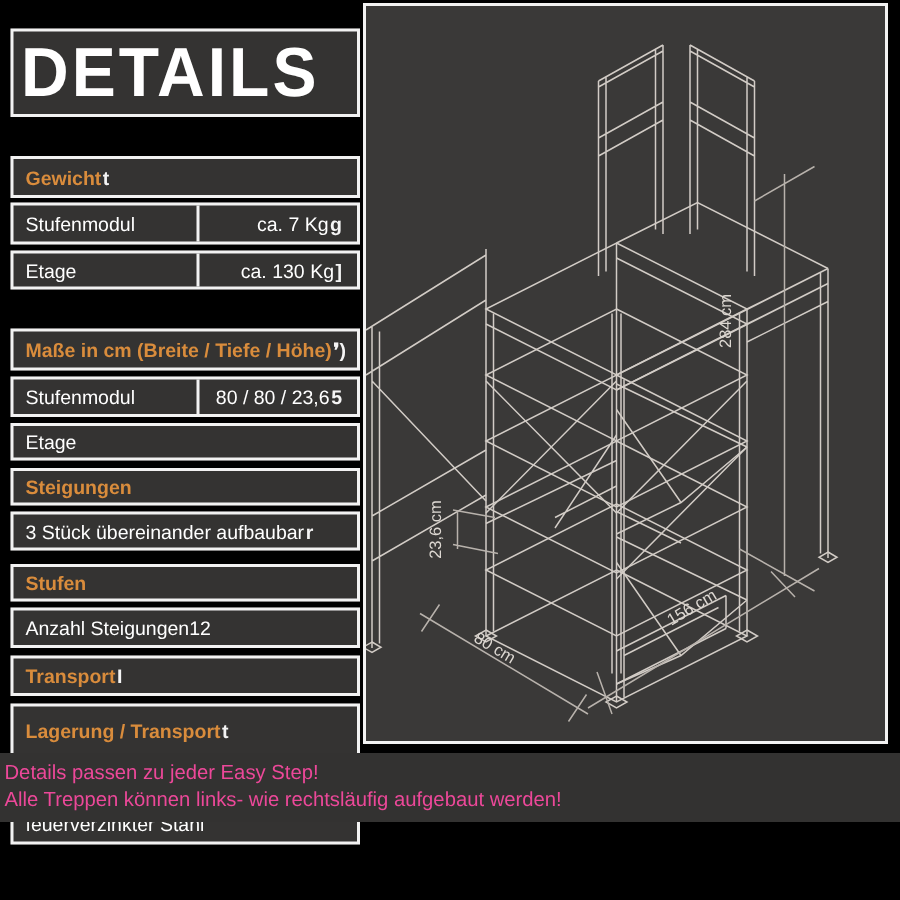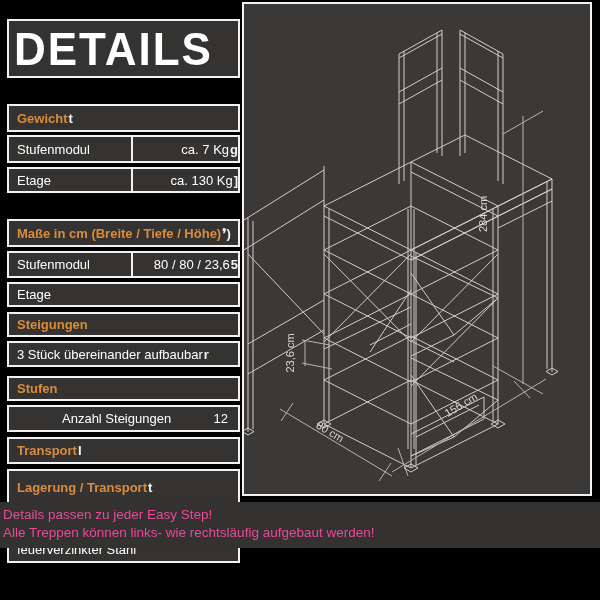--- a/index.html
+++ b/index.html
@@ -13,23 +13,23 @@
   .title-box { height:59px; margin-top:0; display:flex; align-items:center; }
   .title-box .t { font-size:44px; font-weight:600; letter-spacing:2px;
                   color:#fff; padding-left:5px; transform:scaleY(1.05);
                   white-space:nowrap; }
   .hdr { font-size:13px; font-weight:700; color:#d98c3c;
          display:flex; align-items:center; padding:0 0 0 8px; }
   .row { font-size:13px; display:flex; align-items:center; }
   .row .lab { padding-left:8px; }
   .row2 .lab { width:122px; flex:none; }
   .row2 .val { flex:1; border-left:2px solid #f2f2f2; text-align:right;
-               padding-right:0; height:100%; display:flex;
+               padding-right:10px; height:100%; display:flex;
                align-items:center; justify-content:flex-end; }
-  .row1v { justify-content:space-between; padding-right:10px;padding-left:45px; }
+  .row1v { justify-content:flex-start; padding-right:10px; }
   .art { color:#fff; font-weight:700; margin-left:1px; opacity:.95; }
   .hdr .art { font-size:13px; }
   .combo { padding:6px 8px; }
   .combo .hline { font-size:13px; font-weight:700; color:#d98c3c; margin-top:3px; }
   .combo .vline { font-size:13px; color:#fff; margin-top:14px; }
 
   
   .m5 { margin-top:5px; } .m4 { margin-top:4px; } .m3 { margin-top:3px; }
   .m9 { margin-top:9px; }
   .h24 { height:28px;margin-top:26px; } .h25 { height:25px; } .h26 { height:26px; }

